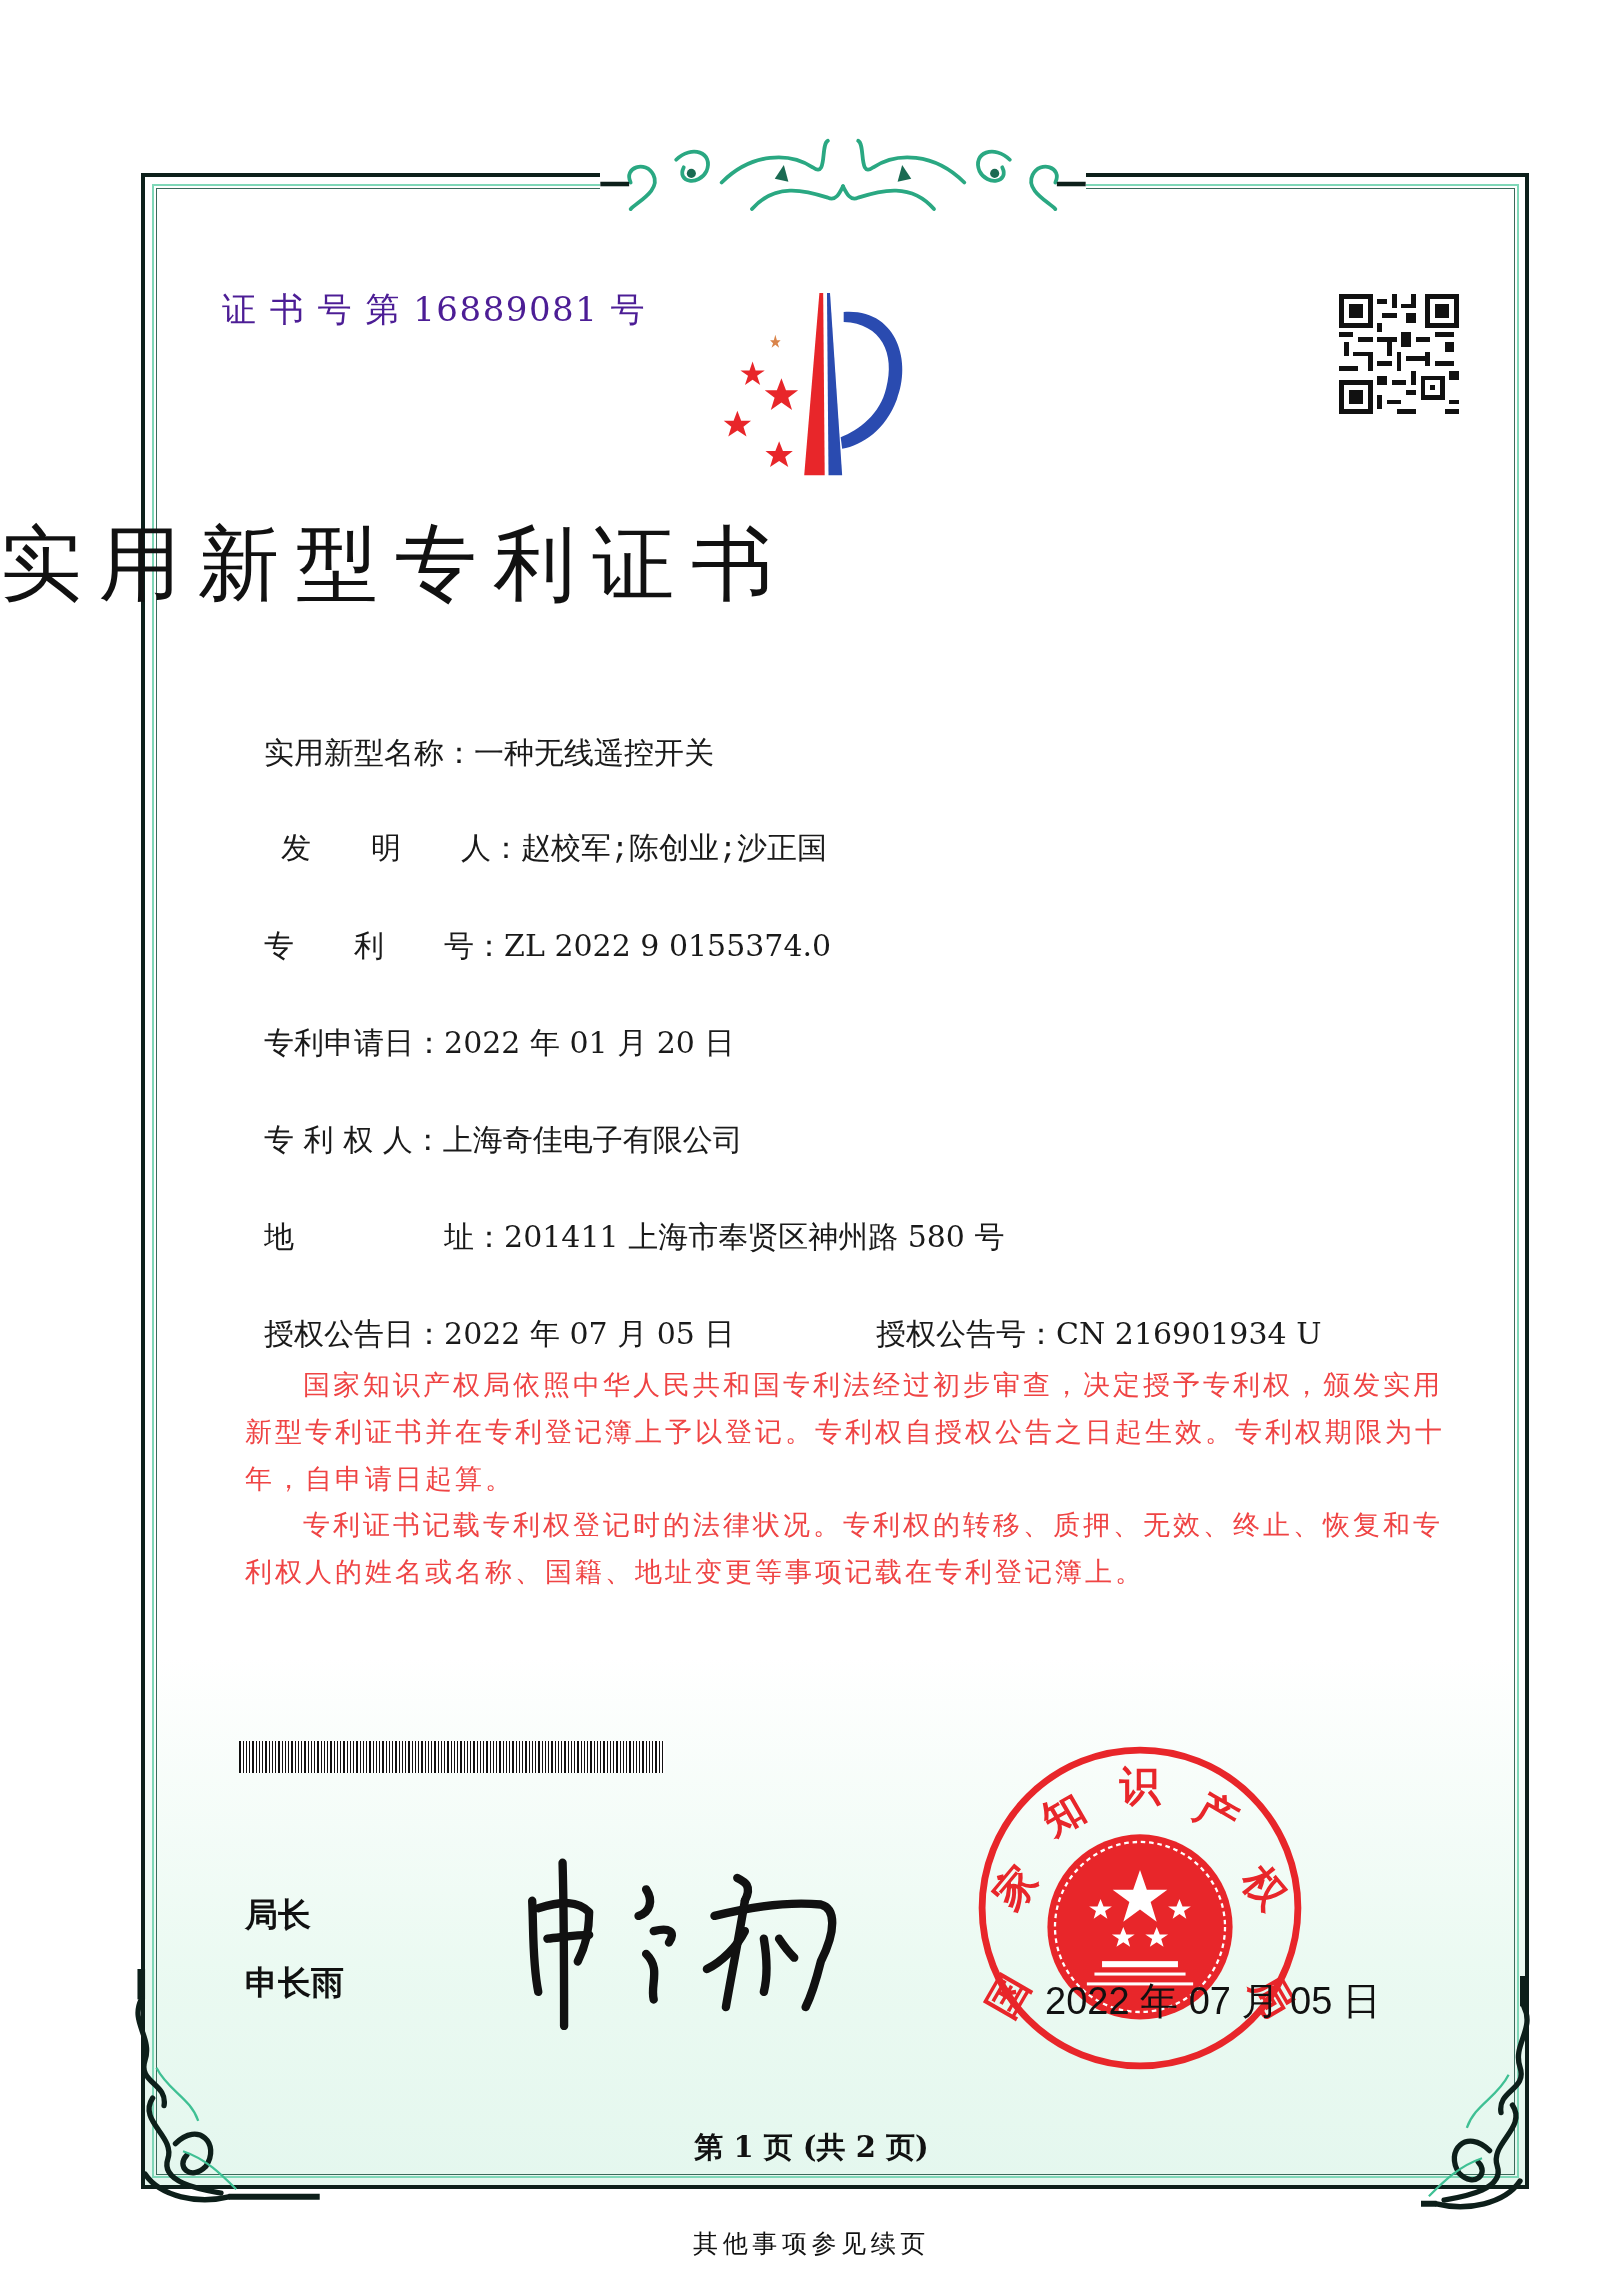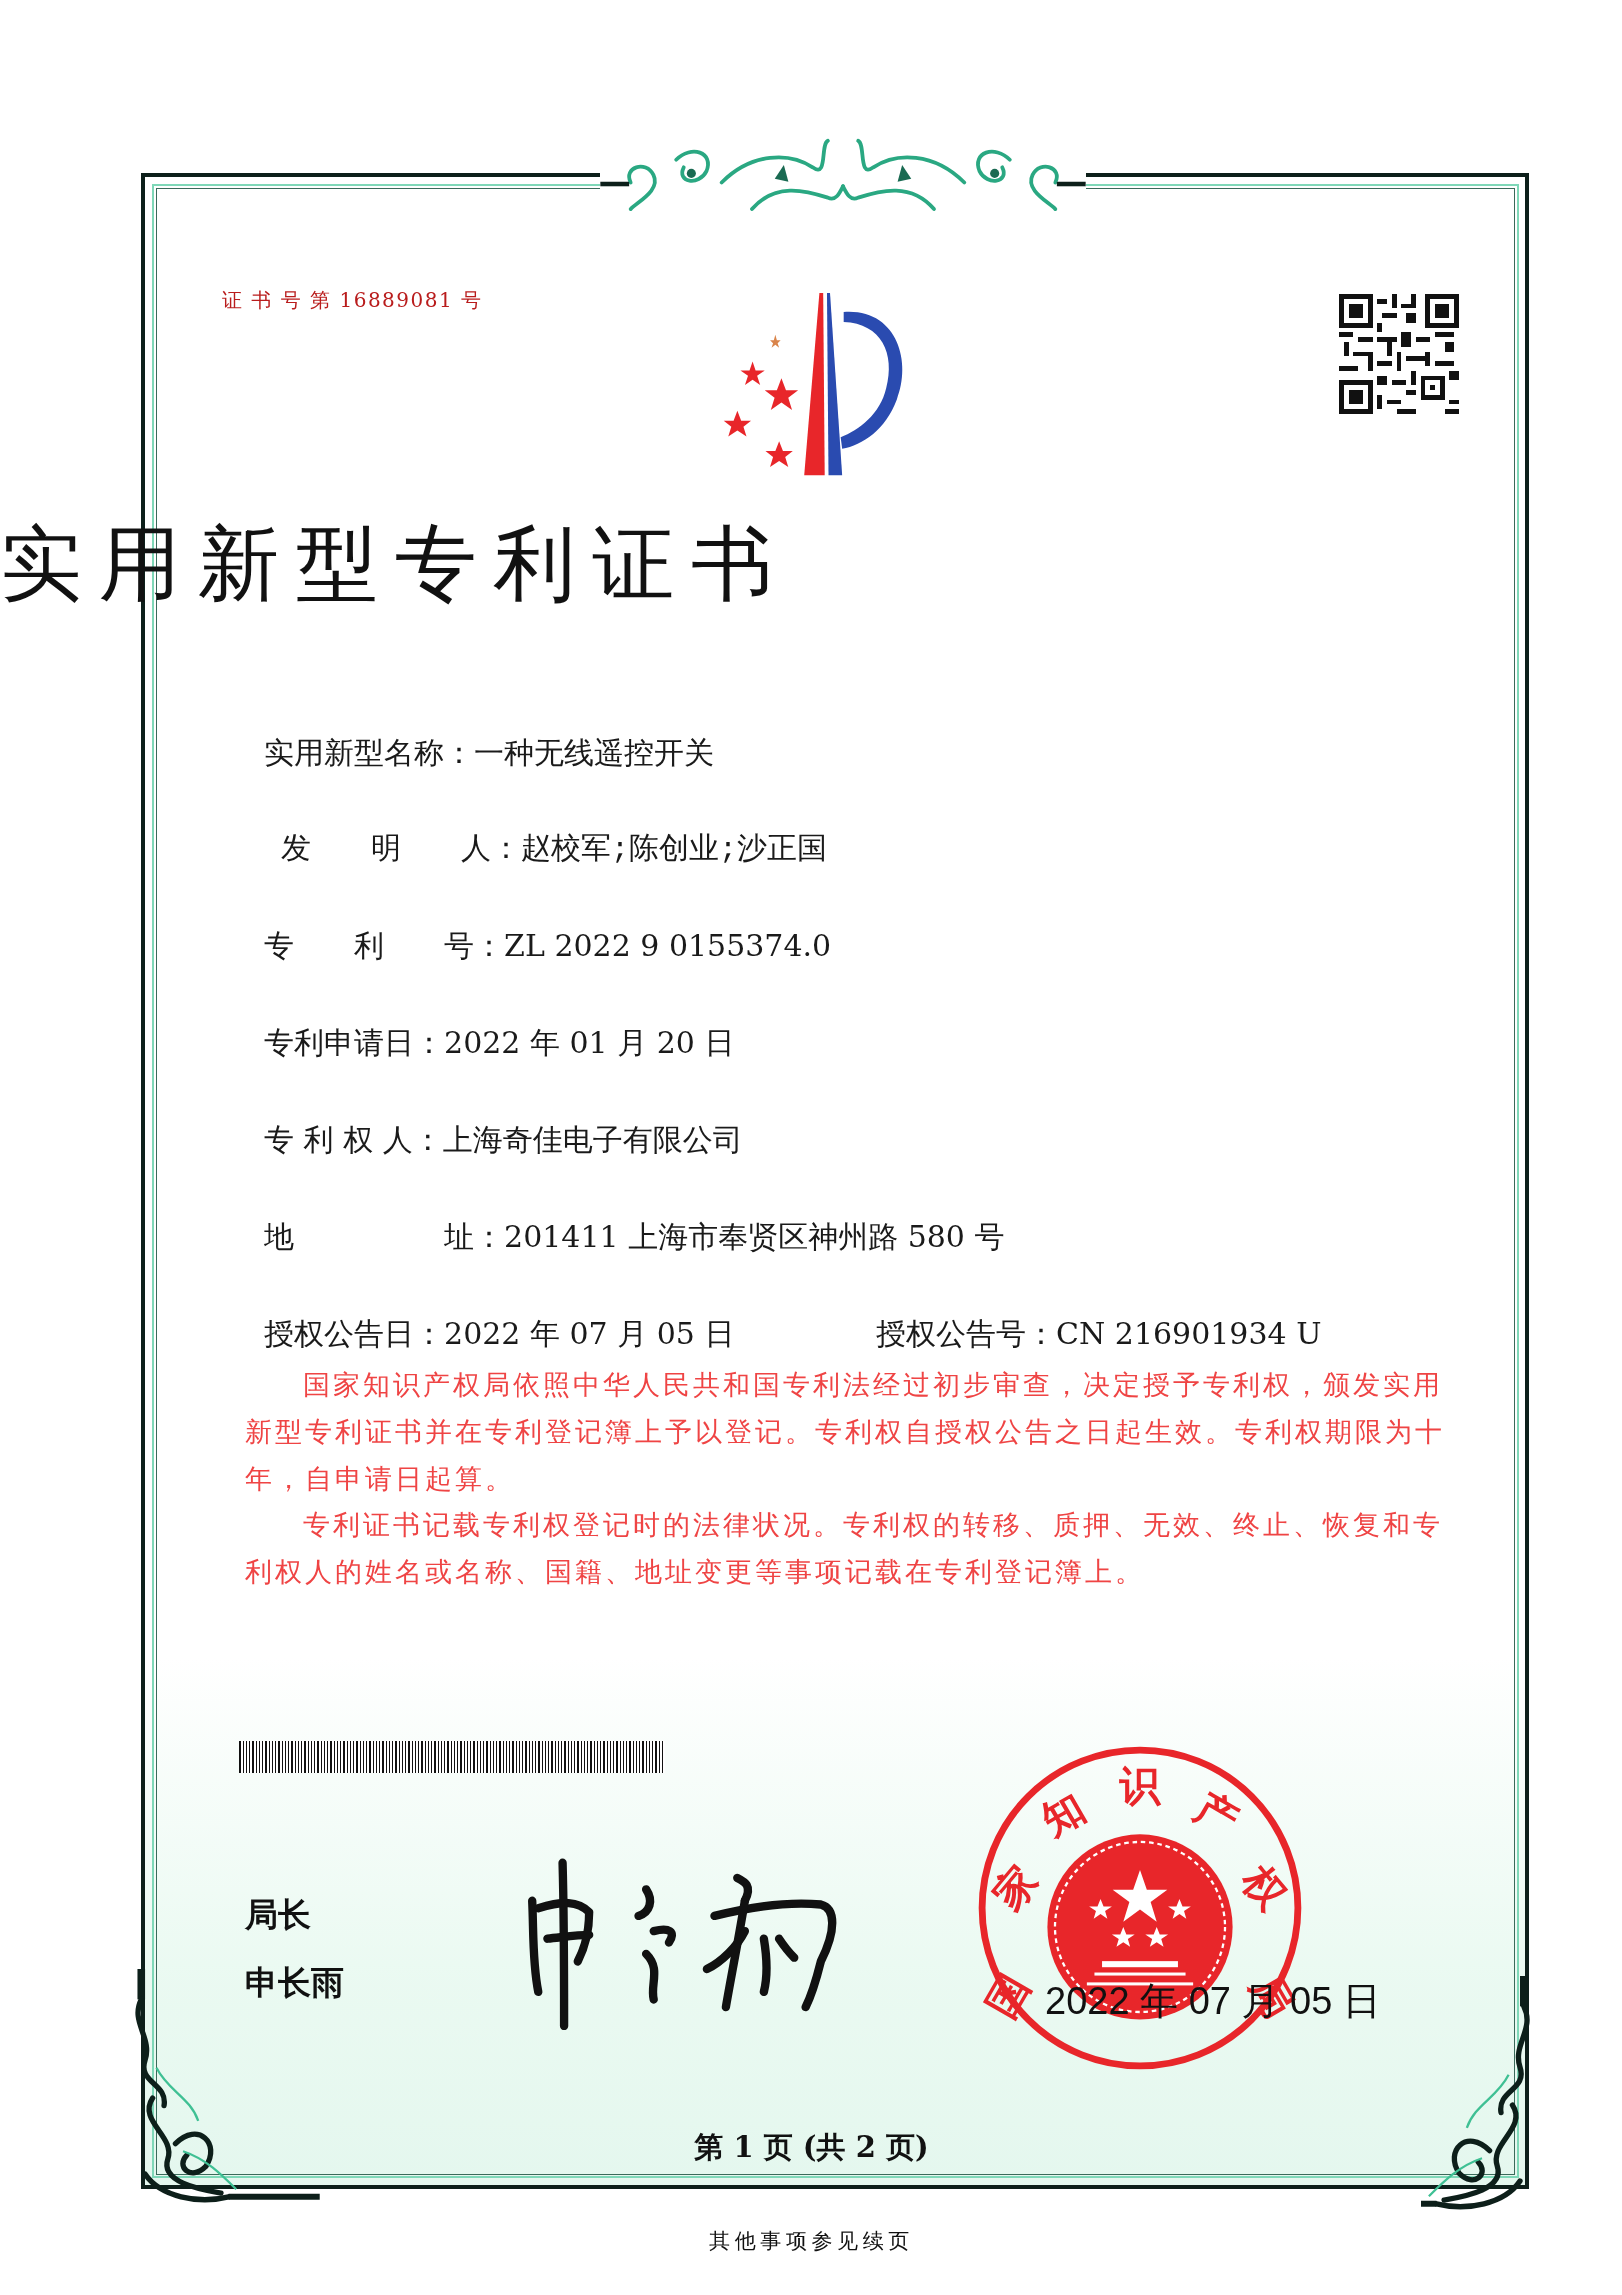--- a/index.html
+++ b/index.html
@@ -26,21 +26,21 @@
     position:absolute; left:156px; top:188px; width:1359px; height:1987px;
     border:0.8px solid #3a6a5a; box-sizing:border-box;
   }
   .top-ornament { position:absolute; left:600px; top:137px; width:486px; height:91px; background:#fff; }
   .corner { position:absolute; width:198px; height:243px; background:transparent; }
   .corner.bl { left:122px; top:1969px; }
   .corner.br { left:1421px; top:1976px; }
 
   .cert-no {
     position:absolute; left:222px; top:287px;
-    font-size:20px; color:#b91c1c; letter-spacing:1.5px; white-space:pre;
+    font-size:34px; color:#4c1d95; letter-spacing:1.5px; white-space:pre;
   }
   .logo { position:absolute; left:707px; top:293px; width:243px; height:190px; }
   .qr { position:absolute; left:1339px; top:294px; width:120px; height:120px; }
 
   .title {
     position:absolute; left:0; width:1623px; top:486px; 
     font-size:82px; letter-spacing:16.7px; color:#111;
     font-family:"DejaVu Serif", serif;
     margin-top:24px;
   }
@@ -64,21 +64,21 @@
   .director-name { position:absolute; left:245px; top:1961px; font-size:33px; font-family:Liberation Serif, serif; font-weight:bold; }
   .signature { position:absolute; left:517px; top:1855px; width:357px; height:175px; }
 
   .seal { position:absolute; left:973px; top:1741px; width:334px; height:334px; }
   .seal-date {
     position:absolute; left:1045px; top:1976px; font-size:38px; color:#111;
     font-family:"Liberation Sans", sans-serif; white-space:pre;
   }
 
   .page-no { position:absolute; left:0; width:1623px; top:2128px; text-align:center; font-size:29px; font-weight:bold; }
-  .footer-note { position:absolute; left:0; width:1623px; top:2227px; text-align:center; font-size:21px; letter-spacing:4.6px; }
+  .footer-note { position:absolute; left:0; width:1623px; top:2227px; text-align:center; font-size:25px; letter-spacing:4.6px; }
 </style>
 </head>
 <body>
 
 <div class="paper-tint"></div>
 
 <div class="frame-outer"></div>
 <div class="frame-inner"></div>
 <div class="frame-inner2"></div>
 

